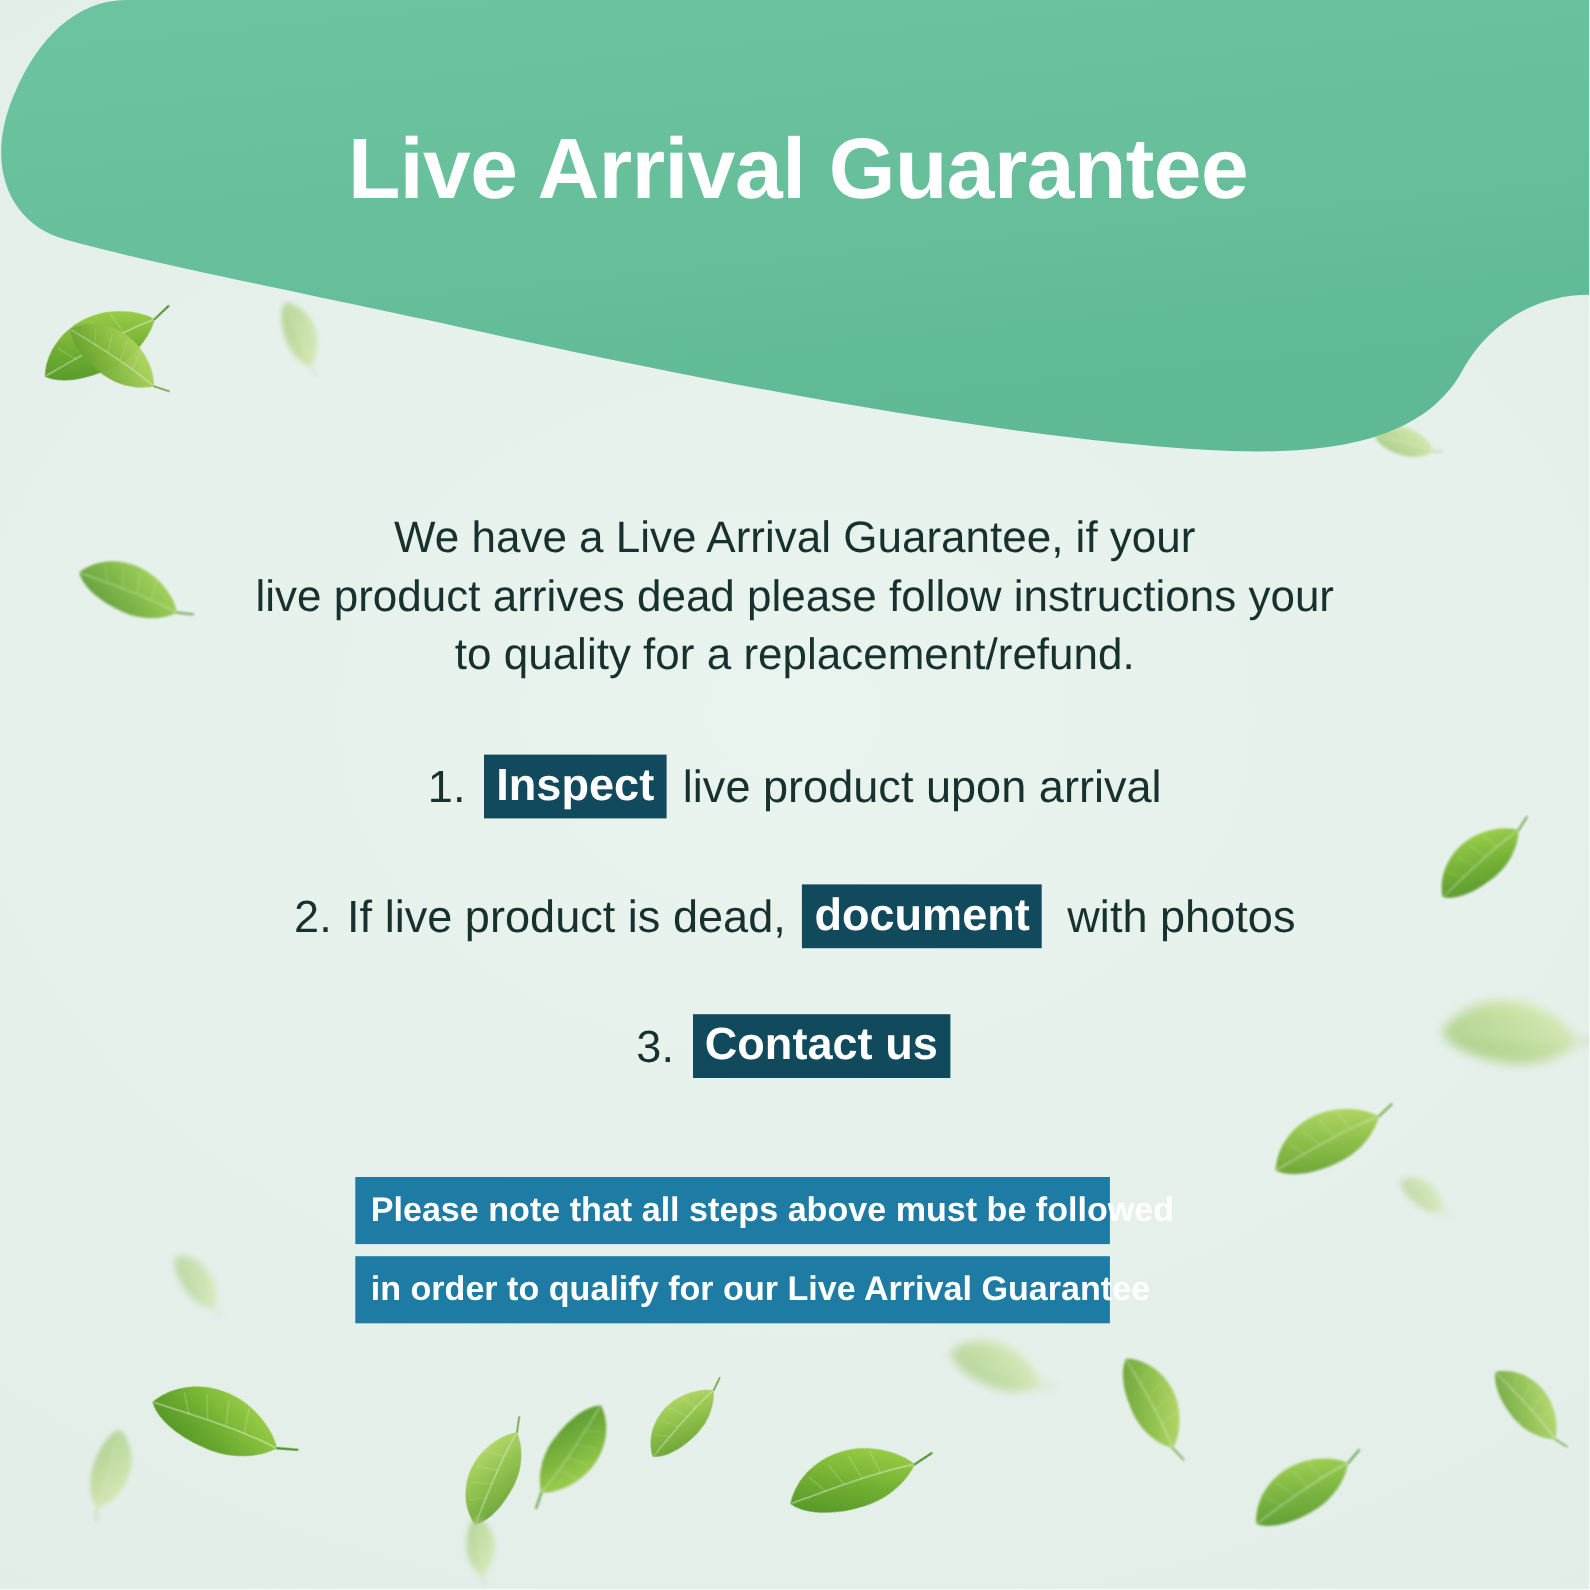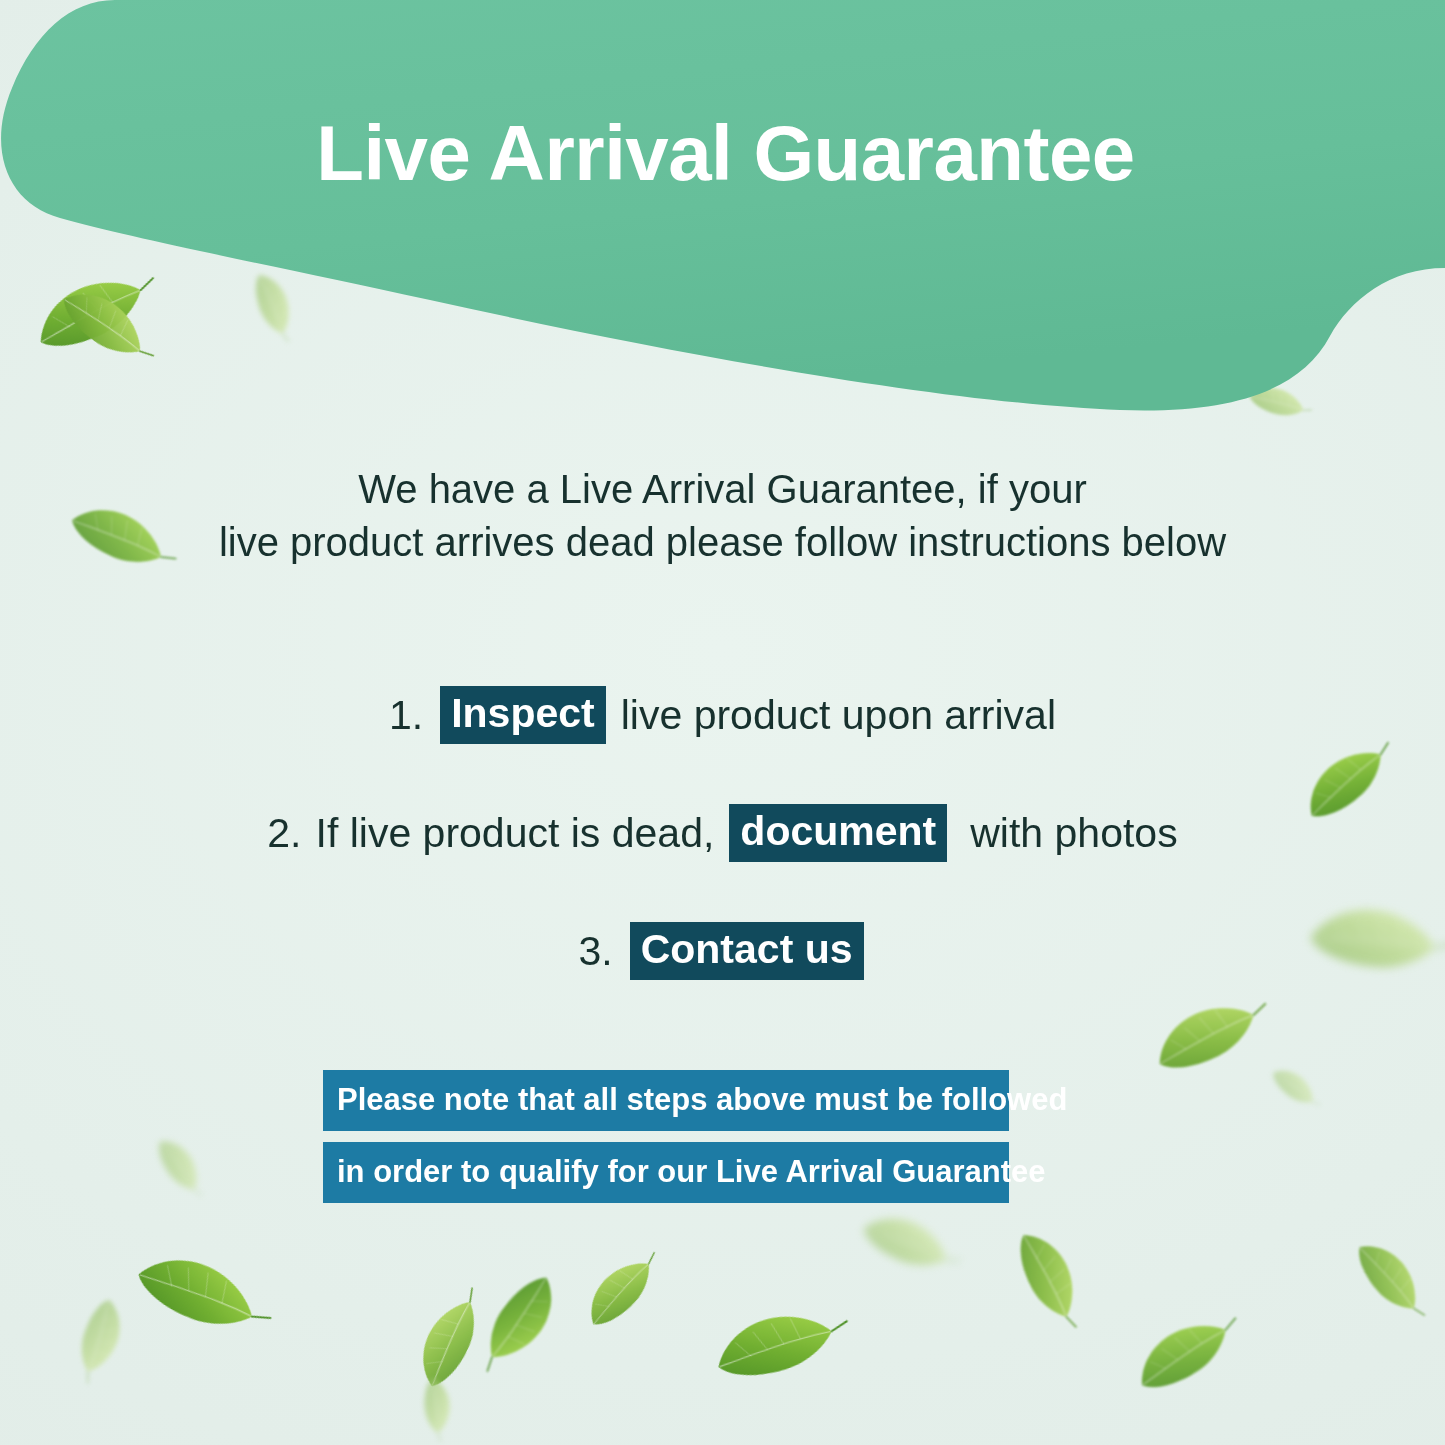--- a/index.html
+++ b/index.html
@@ -556,21 +556,22 @@
                C 34,34 70,0 115,0 Z" fill="url(#blobGrad)"></path>
     </svg>
   </div>
 
   <h1 class="poster-title">Live Arrival Guarantee</h1>
 
   <div class="content">
 
     <div class="intro">
       <div>We have a Live Arrival Guarantee, if your</div>
-      <div>live product arrives dead please follow instructions below</div>
+      <div>live product arrives dead please follow instructions your</div>
+      <div>to quality for a replacement/refund.</div>
     </div>
 
     <div class="steps">
 
       <div class="step">
         <span class="num">1.</span>
         <span class="hl">Inspect</span>
         <span class="plain" style="margin-left:12px;">live product upon arrival</span>
       </div>
 

